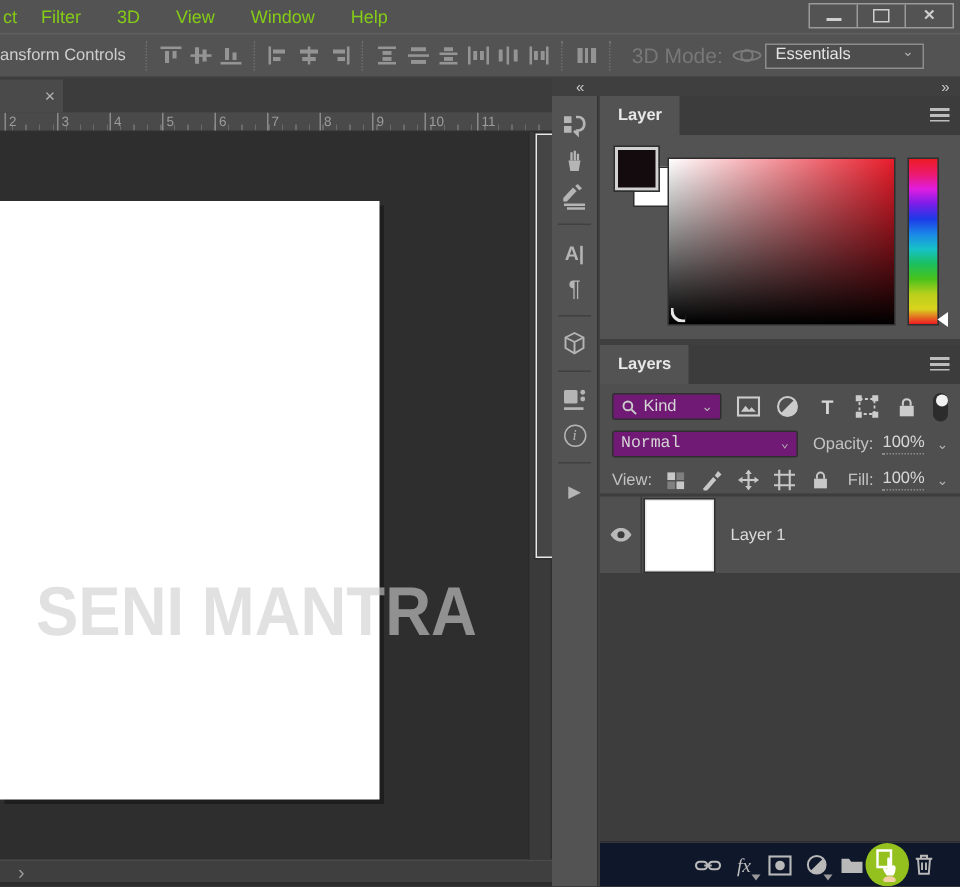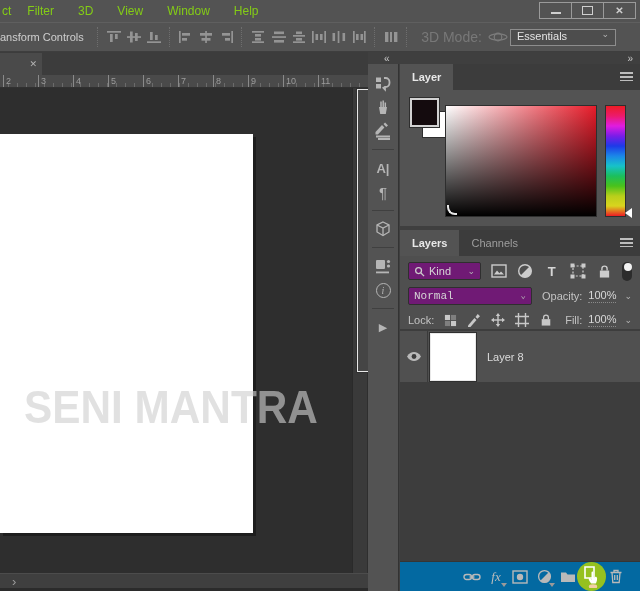--- a/index.html
+++ b/index.html
@@ -116,21 +116,21 @@
             display:flex;align-items:center;justify-content:center;}
   .fill-group{margin-left:auto;display:flex;align-items:center;}
   .llist{position:absolute;left:0;right:0;top:99px;bottom:29px;background:#3d3d3d;}
   .layer-row{position:absolute;left:0;right:0;top:2px;height:51px;background:#505050;
              display:flex;align-items:center;}
   .eyecell{width:27px;height:100%;border-right:1px solid #3a3a3a;display:flex;
            align-items:center;justify-content:center;flex:0 0 27px;}
   .thumb{width:44px;height:46px;background:#fff;margin-left:3px;
          box-shadow:0 0 0 1px #e8e8e8,0 0 0 2px #2f2f2f;flex:0 0 44px;}
   .lname{margin-left:12px;color:#dcdcdc;}
-  .lbottom{position:absolute;left:0;right:0;bottom:0;height:29px;background:#0369a1;
+  .lbottom{position:absolute;left:0;right:0;bottom:0;height:29px;background:#0f172a;
            border-top:1px solid #353535;display:flex;align-items:center;justify-content:flex-end;
            padding-right:12px;}
   .bot-ico{background:none;border:none;padding:0;width:24px;height:22px;display:flex;
            align-items:center;justify-content:center;position:relative;}
   .fx-lbl{font-style:italic;font-size:13px;color:#bdbdbd;font-family:"Liberation Serif",serif;}
   .mini-arrow{position:absolute;right:1px;bottom:1px;width:0;height:0;
               border-left:3px solid transparent;border-right:3px solid transparent;border-top:4px solid #9a9a9a;}
   .newlayer-wrap{position:relative;}
   .click-ind{position:absolute;left:-3px;top:-4px;width:29px;height:29px;border-radius:50%;
              background:#95c11f;display:flex;align-items:center;justify-content:center;overflow:hidden;}
@@ -382,21 +382,20 @@
           </div>
           <div class="huestrip" style="background: linear-gradient(rgb(237, 28, 36), rgb(236, 26, 108), rgb(224, 28, 224), rgb(122, 29, 232), rgb(29, 58, 232), rgb(27, 135, 232), rgb(23, 194, 201), rgb(27, 191, 93), rgb(73, 194, 27), rgb(184, 207, 27), rgb(217, 212, 30), rgb(237, 28, 36));">
             <span class="huemarker"></span>
           </div>
         </div>
       </section>
 
       <section class="panel layers-panel">
         <div class="ptabs">
           <div class="ptab active">Layers</div>
-          <div class="ptab">Channels</div>
           <span class="pmenu"></span>
         </div>
 
         <div class="lcontrols">
           <div class="lrow1">
             <div class="dd kind-dd">
               <svg width="11" height="11" viewBox="0 0 12 12" fill="none" stroke="#cccccc" stroke-width="1.4">
                   <circle cx="5" cy="5" r="3.2"></circle>
                   <path d="M7.6 7.6L11 11"></path>
                 </svg>
@@ -440,21 +439,21 @@
           <div class="lrow2">
             <div class="dd blend-dd">
               <span class="lbl">Normal</span>
               <span class="chev">⌄</span>
             </div>
             <span class="prop-lbl">Opacity:</span>
             <span class="prop-val">100%</span>
             <span class="chev prop-chev">⌄</span>
           </div>
           <div class="lrow3">
-            <span class="prop-lbl" style="margin-left:0">Lock:</span>
+            <span class="prop-lbl" style="margin-left:0">View:</span>
             <button class="lock-ico">
                 <svg width="13" height="13" viewBox="0 0 14 14" fill="#c8c8c8">
                   <rect x="1" y="1" width="5.5" height="5.5"></rect>
                   <rect x="7.5" y="7.5" width="5.5" height="5.5"></rect>
                   <rect x="7.5" y="1" width="5.5" height="5.5" opacity="0.4"></rect>
                   <rect x="1" y="7.5" width="5.5" height="5.5" opacity="0.4"></rect>
                 </svg>
               </button>
             <button class="lock-ico">
                 <svg width="14" height="14" viewBox="0 0 14 14" fill="#c8c8c8">
@@ -490,21 +489,21 @@
 
         <div class="llist">
           <div class="layer-row">
             <span class="eyecell">
               <svg width="16" height="11" viewBox="0 0 16 11">
                   <path d="M1 5.5C3.2 2 5.4 1 8 1s4.8 1 7 4.5C12.8 9 10.6 10 8 10S3.2 9 1 5.5z" fill="#b9b9b9"></path>
                   <circle cx="8" cy="5.5" r="2.4" fill="#3c3c3c"></circle>
                 </svg>
             </span>
             <span class="thumb"></span>
-            <span class="lname">Layer 8</span>
+            <span class="lname">Layer 1</span>
           </div>
         </div>
 
         <div class="lbottom">
           <button class="bot-ico">
               <svg width="18" height="10" viewBox="0 0 18 10" fill="none" stroke="#b9b9b9" stroke-width="1.4">
                 <rect x="1" y="2.5" width="7.5" height="5" rx="2.5"></rect>
                 <rect x="9.5" y="2.5" width="7.5" height="5" rx="2.5"></rect>
                 <path d="M6.5 5h5"></path>
               </svg>

